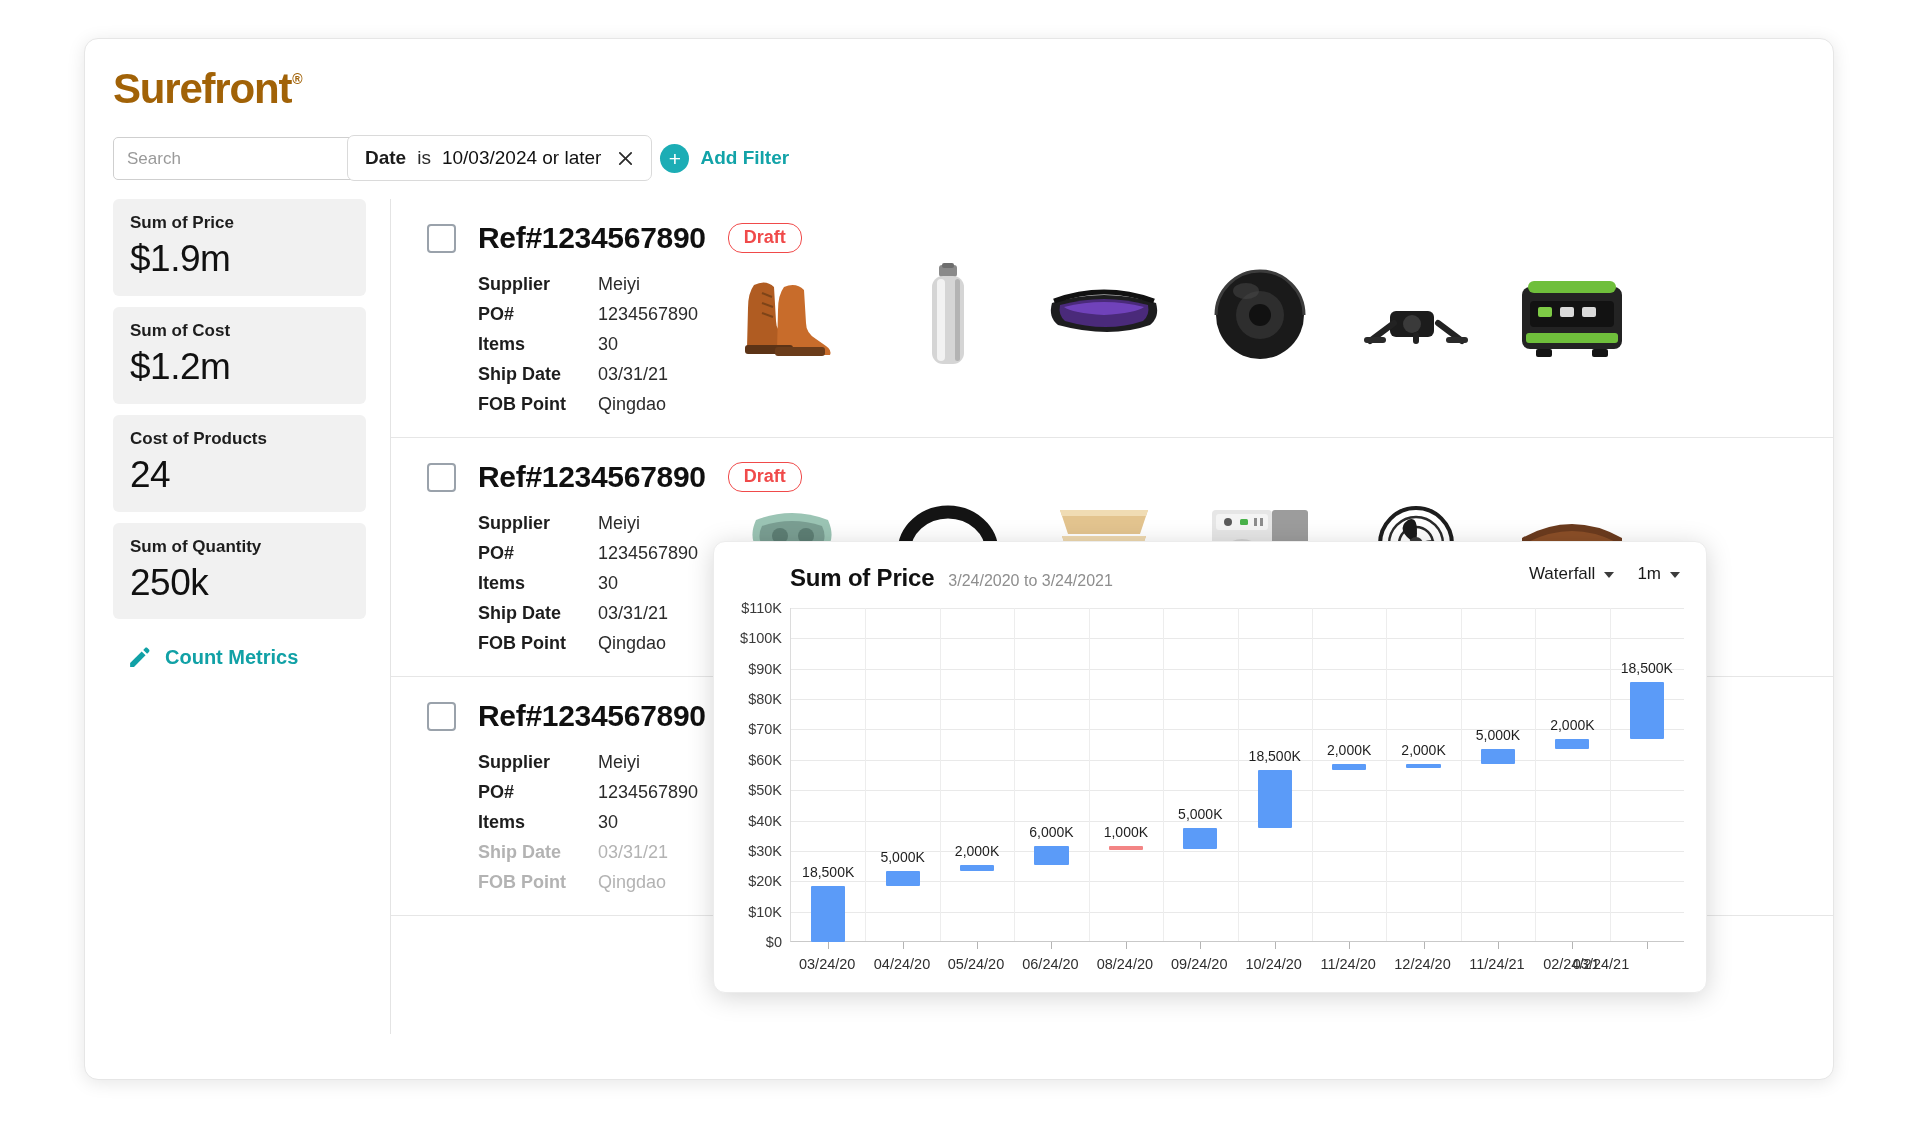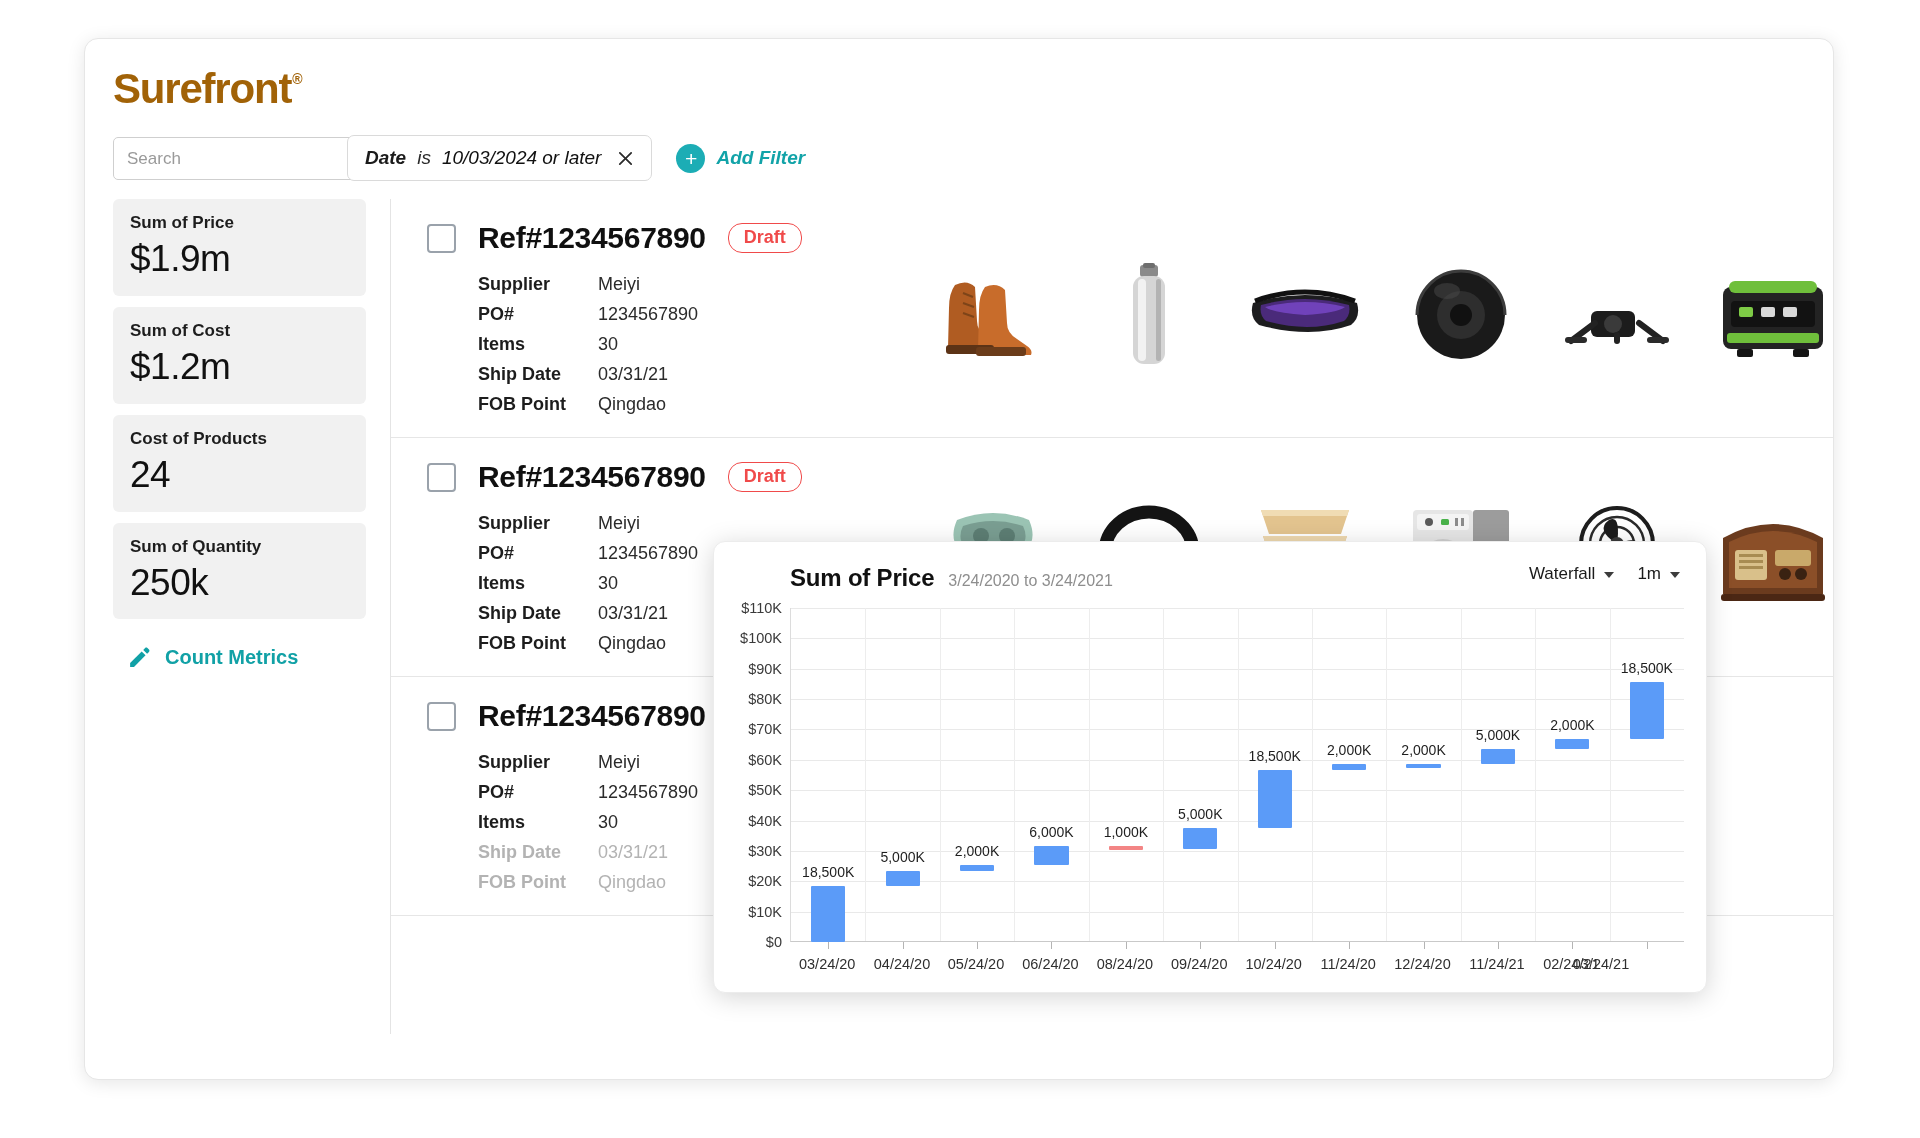--- a/index.html
+++ b/index.html
@@ -79,22 +79,21 @@
     cursor: pointer;
     border: none;
   }
 
   
   .filter-row {
     position: absolute;
     left: 262px; top: 96px;
     display: flex;
     align-items: center;
-    gap: 24px;
-    font-style: italic;
+    gap: 8px;
   }
   .filter-chip {
     display: flex;
     align-items: center;
     gap: 11px;
     height: 46px;
     padding: 0 17px;
     border: 1px solid #dadada;
     border-radius: 7px;
     background: #fff;
@@ -217,21 +216,20 @@
     color: #F04A4A;
     border-radius: 14px;
     font-size: 18px;
     font-weight: 700;
     padding: 3px 15px 4px 15px;
     line-height: 1.2;
   }
   .order-body {
     display: flex;
     margin-top: 14px;
-    justify-content: space-between;
   }
   .kv {
     margin-left: 51px;
     min-width: 230px;
   }
   .kv-line {
     display: flex;
     font-size: 18px;
     line-height: 30px;
   }

